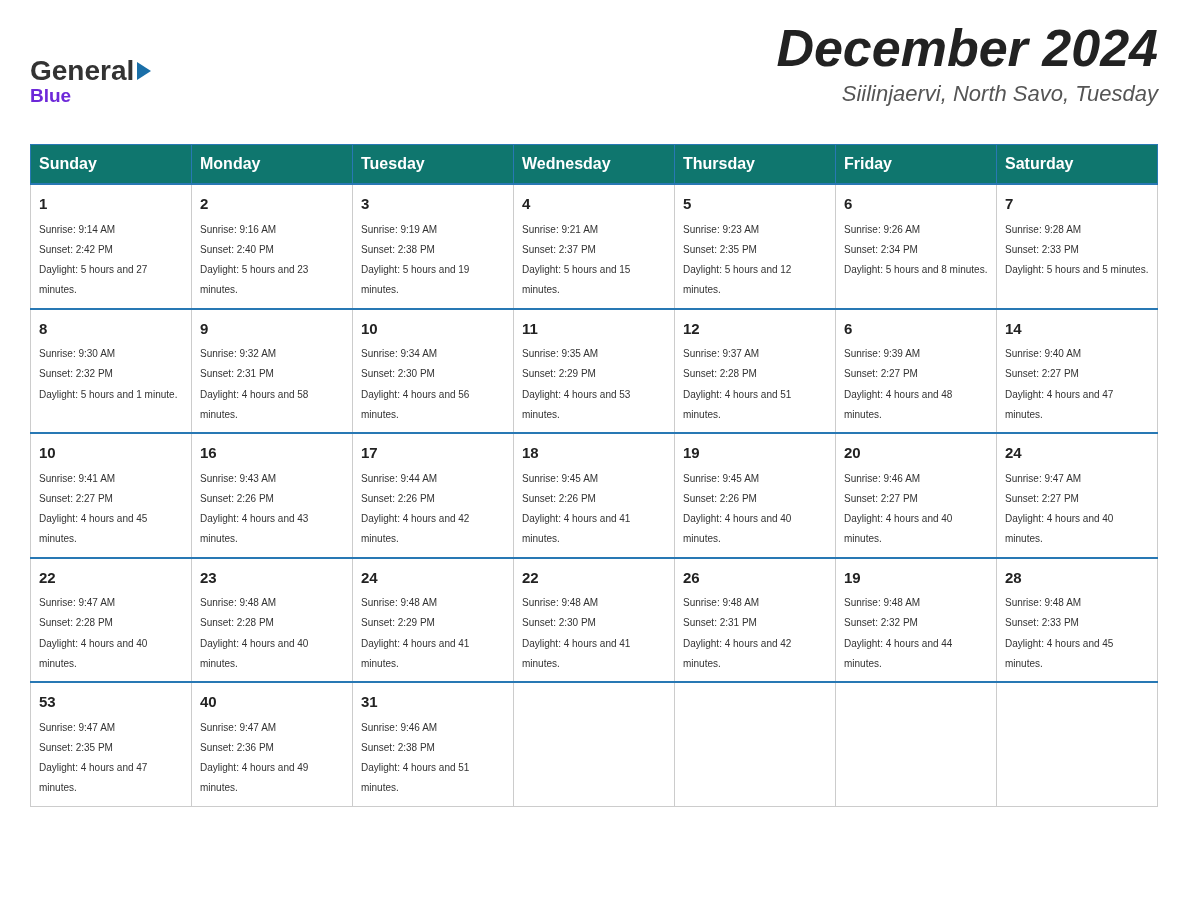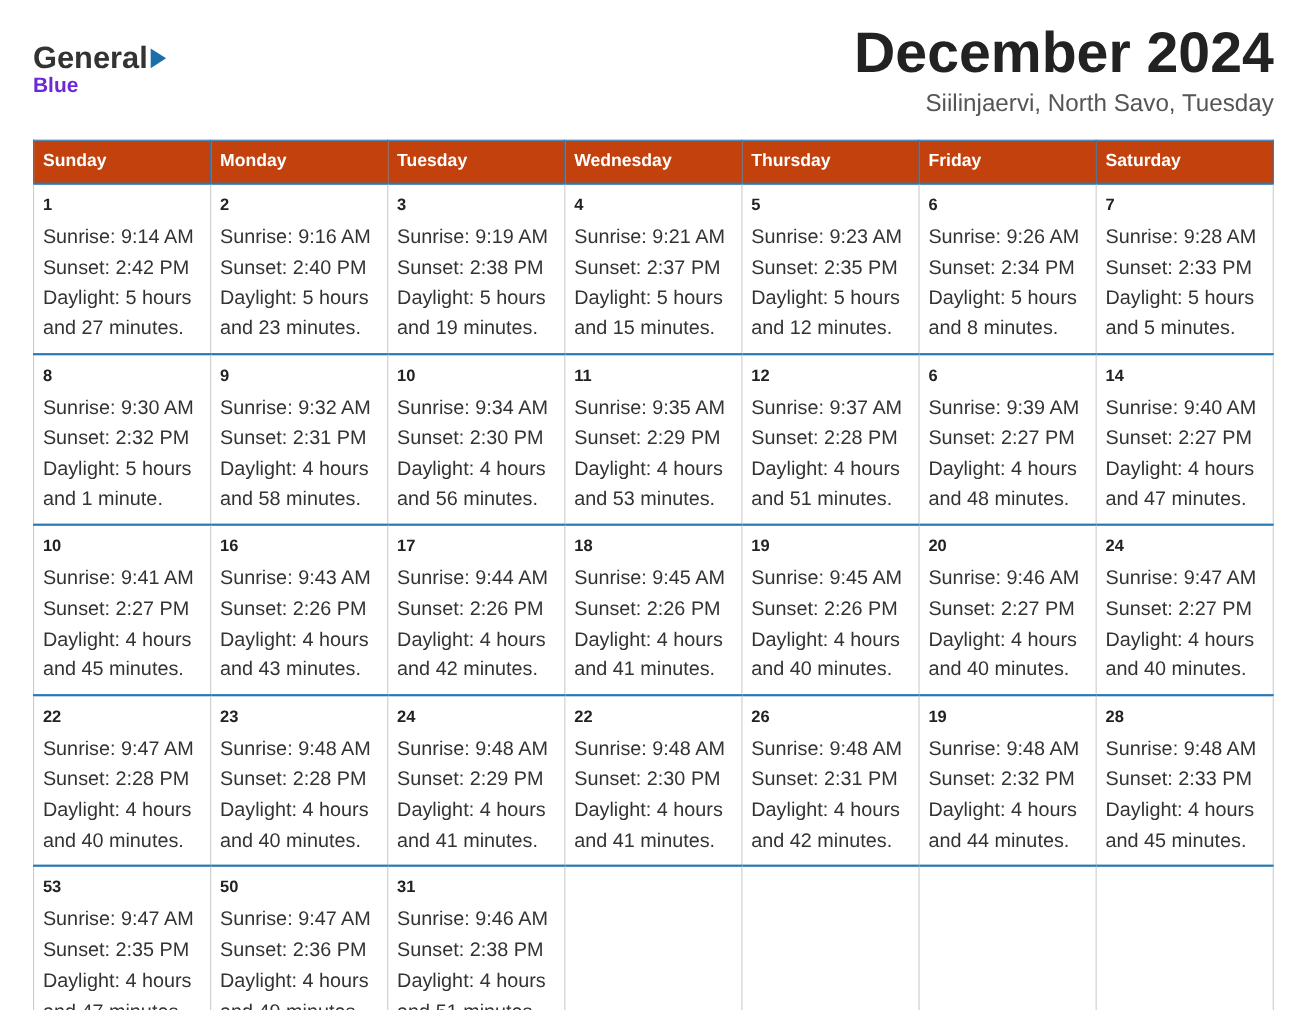--- a/index.html
+++ b/index.html
@@ -6,58 +6,59 @@
     body {
       font-family: Arial, sans-serif;
       background: #fff;
       width: 1188px;
       min-height: 918px;
       padding: 20px 30px;
     }
     .header {
       display: flex;
       justify-content: space-between;
-      align-items: center;
-      margin-bottom: 20px;
+      align-items: flex-end;
+      margin-bottom: 37px;
     }
     .logo {
       display: flex;
       align-items: center;
     }
     .logo-icon {
       width: 0;
       height: 0;
       border-left: 14px solid #1a6fa8;
       border-top: 9px solid transparent;
       border-bottom: 9px solid transparent;
       display: inline-block;
       margin-left: 3px;
       vertical-align: middle;
     }
     .title-block {
       text-align: right;
+      font-style: italic;
     }
     .month-title {
       font-size: 52px;
       font-weight: bold;
       color: #222;
       line-height: 1.1;
     }
     .location-title {
       font-size: 22px;
       color: #555;
       margin-top: 4px;
     }
     table {
       width: 100%;
       border-collapse: collapse;
       table-layout: fixed;
     }
     thead tr {
-      background-color: #c2410c;
+      background-color: #0f766e;
     }
     thead th {
       color: #fff;
       font-size: 16px;
       font-weight: bold;
       padding: 10px 8px;
       text-align: left;
       border: 1px solid #2878b4;
     }
     tbody td {
@@ -70,21 +71,21 @@
       line-height: 1.5;
       height: 115px;
     }
     .day-number {
       font-size: 15px;
       font-weight: bold;
       margin-bottom: 3px;
       display: block;
     }
     .day-info {
-      font-size: 18px;
+      font-size: 10px;
       color: #333;
       line-height: 1.55;
     }
     td.empty {
       border-top: 2px solid #2878b4;
     }
   </style>
 </head>
 <body>
 
@@ -236,21 +237,21 @@
         <span class="day-number">28</span>
         <span class="day-info">Sunrise: 9:48 AM<br>Sunset: 2:33 PM<br>Daylight: 4 hours and 45 minutes.</span>
       </td>
       </tr>
       <tr>
         <td>
         <span class="day-number">53</span>
         <span class="day-info">Sunrise: 9:47 AM<br>Sunset: 2:35 PM<br>Daylight: 4 hours and 47 minutes.</span>
       </td>
         <td>
-        <span class="day-number">50</span>
+        <span class="day-number">40</span>
         <span class="day-info">Sunrise: 9:47 AM<br>Sunset: 2:36 PM<br>Daylight: 4 hours and 49 minutes.</span>
       </td>
         <td>
         <span class="day-number">31</span>
         <span class="day-info">Sunrise: 9:46 AM<br>Sunset: 2:38 PM<br>Daylight: 4 hours and 51 minutes.</span>
       </td>
         <td class="empty"></td>
         <td class="empty"></td>
         <td class="empty"></td>
         <td class="empty"></td>

